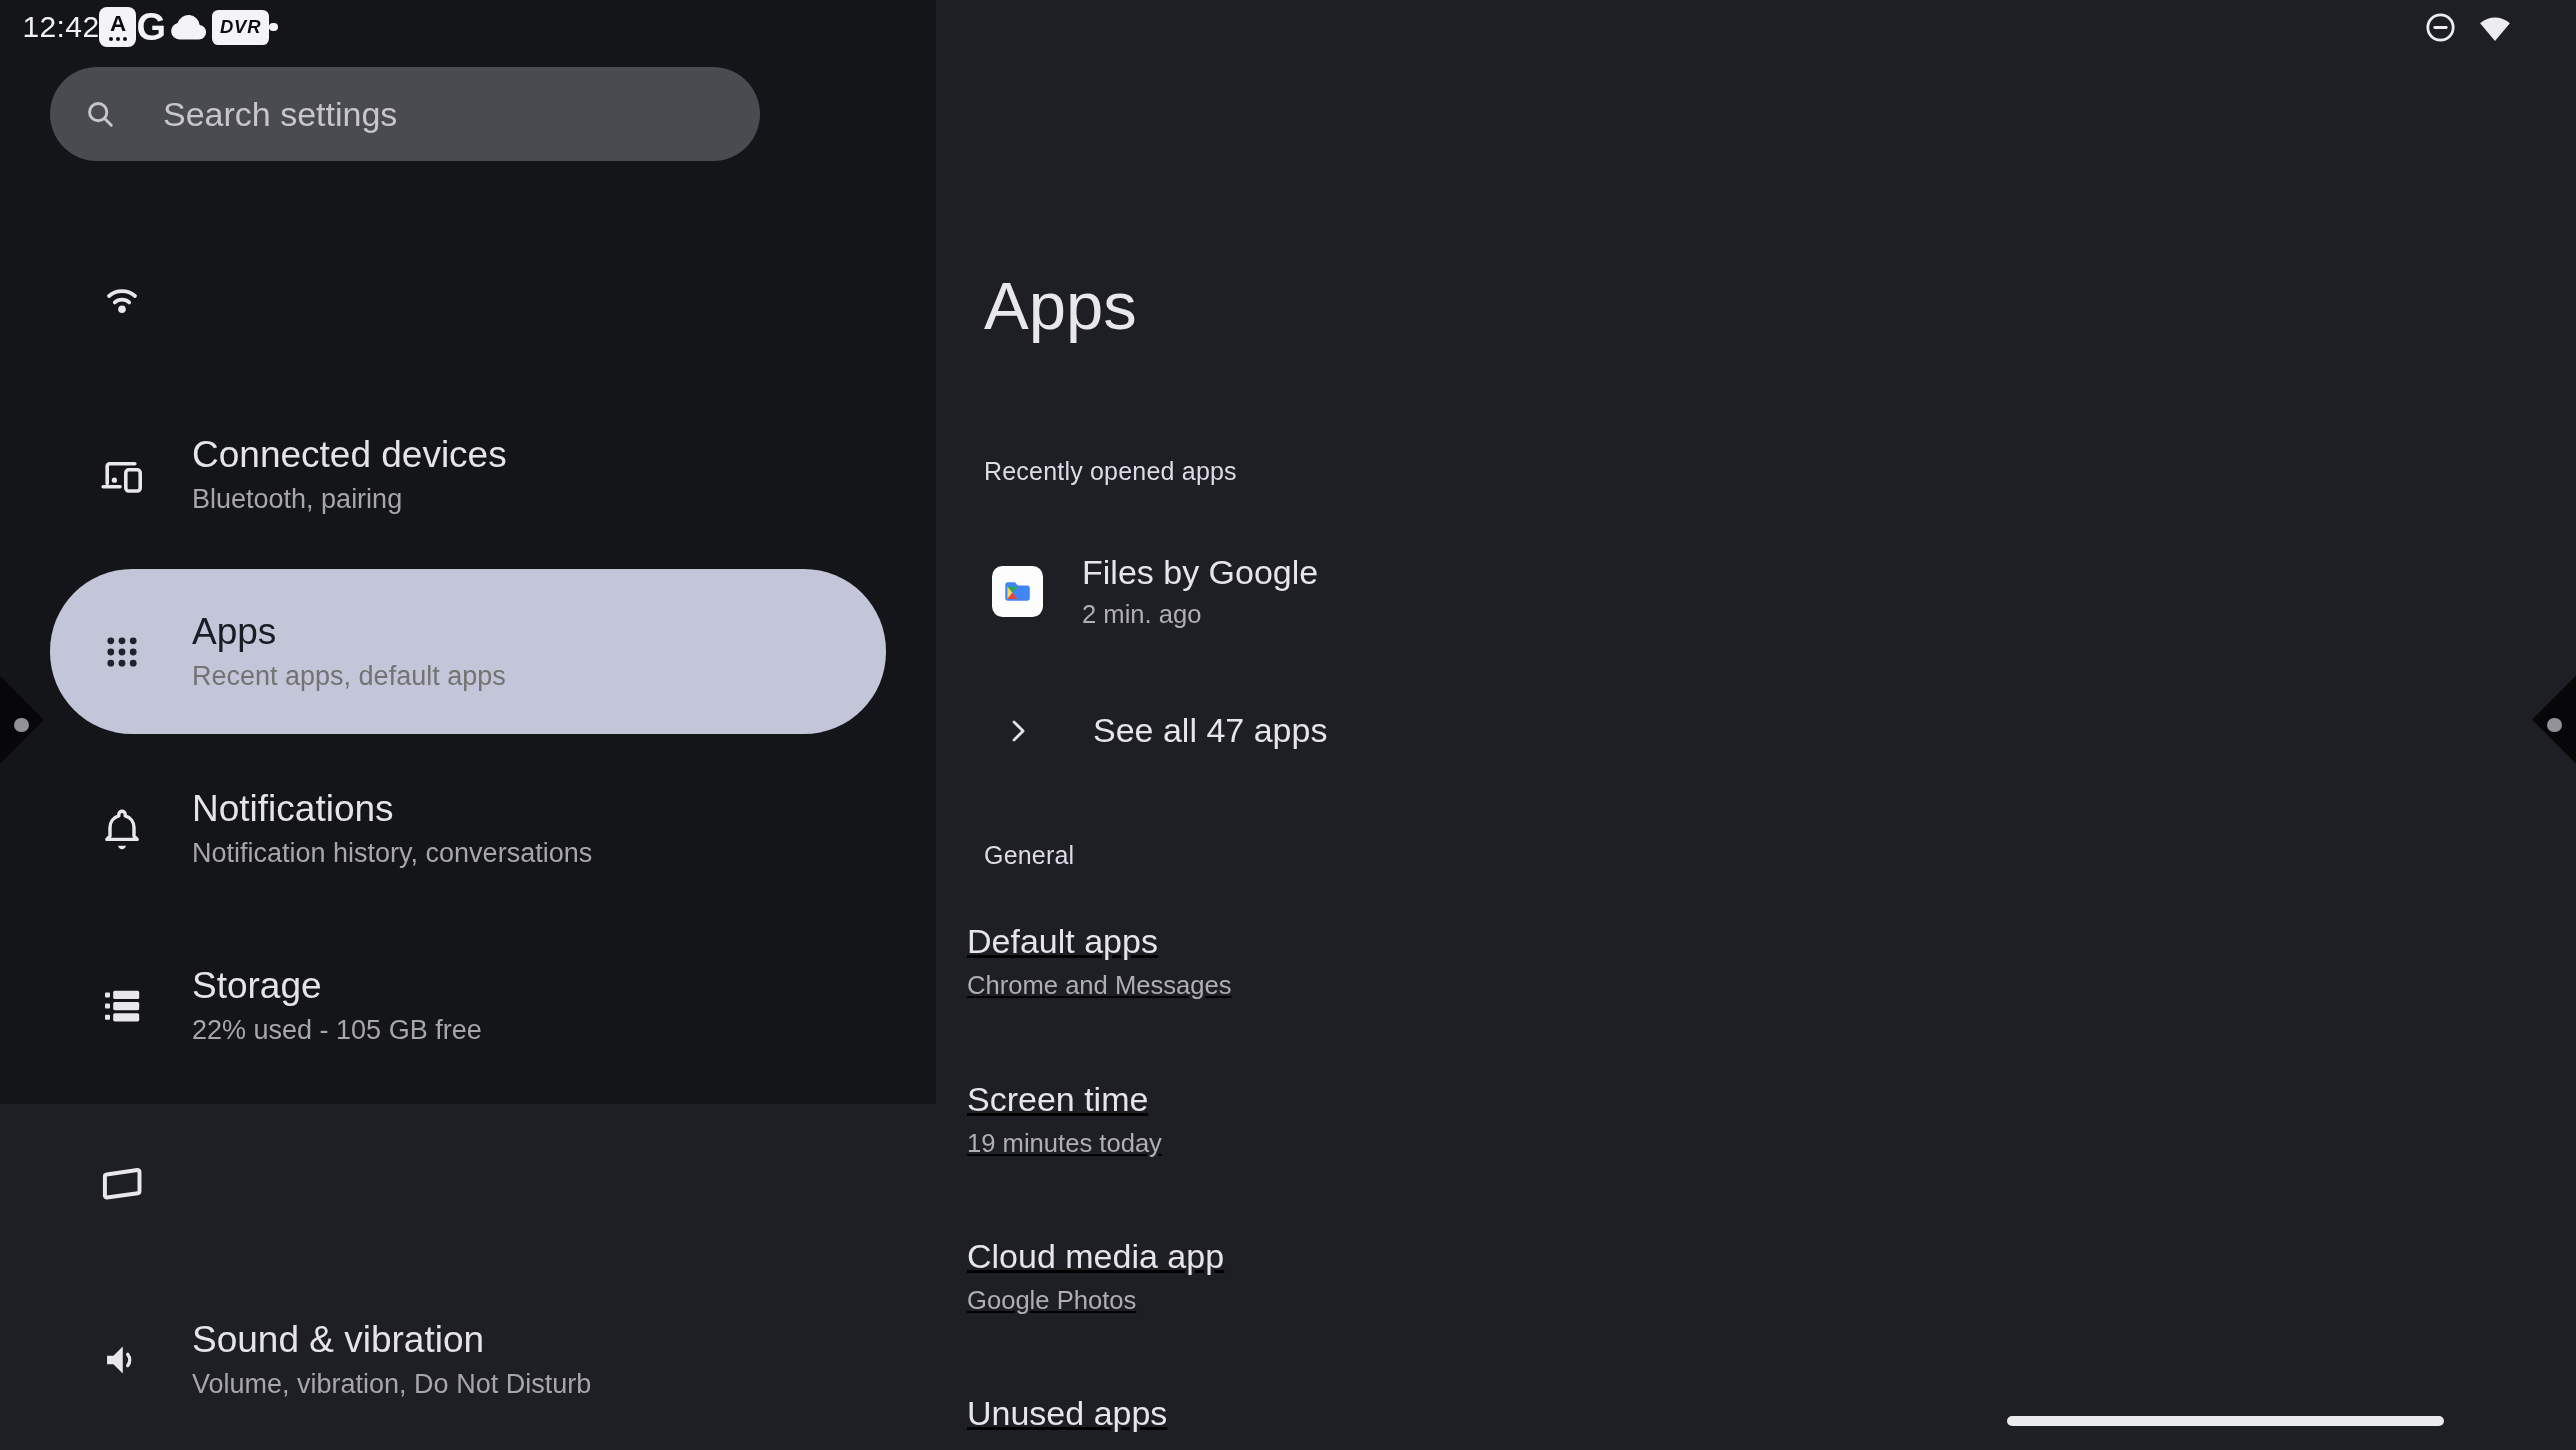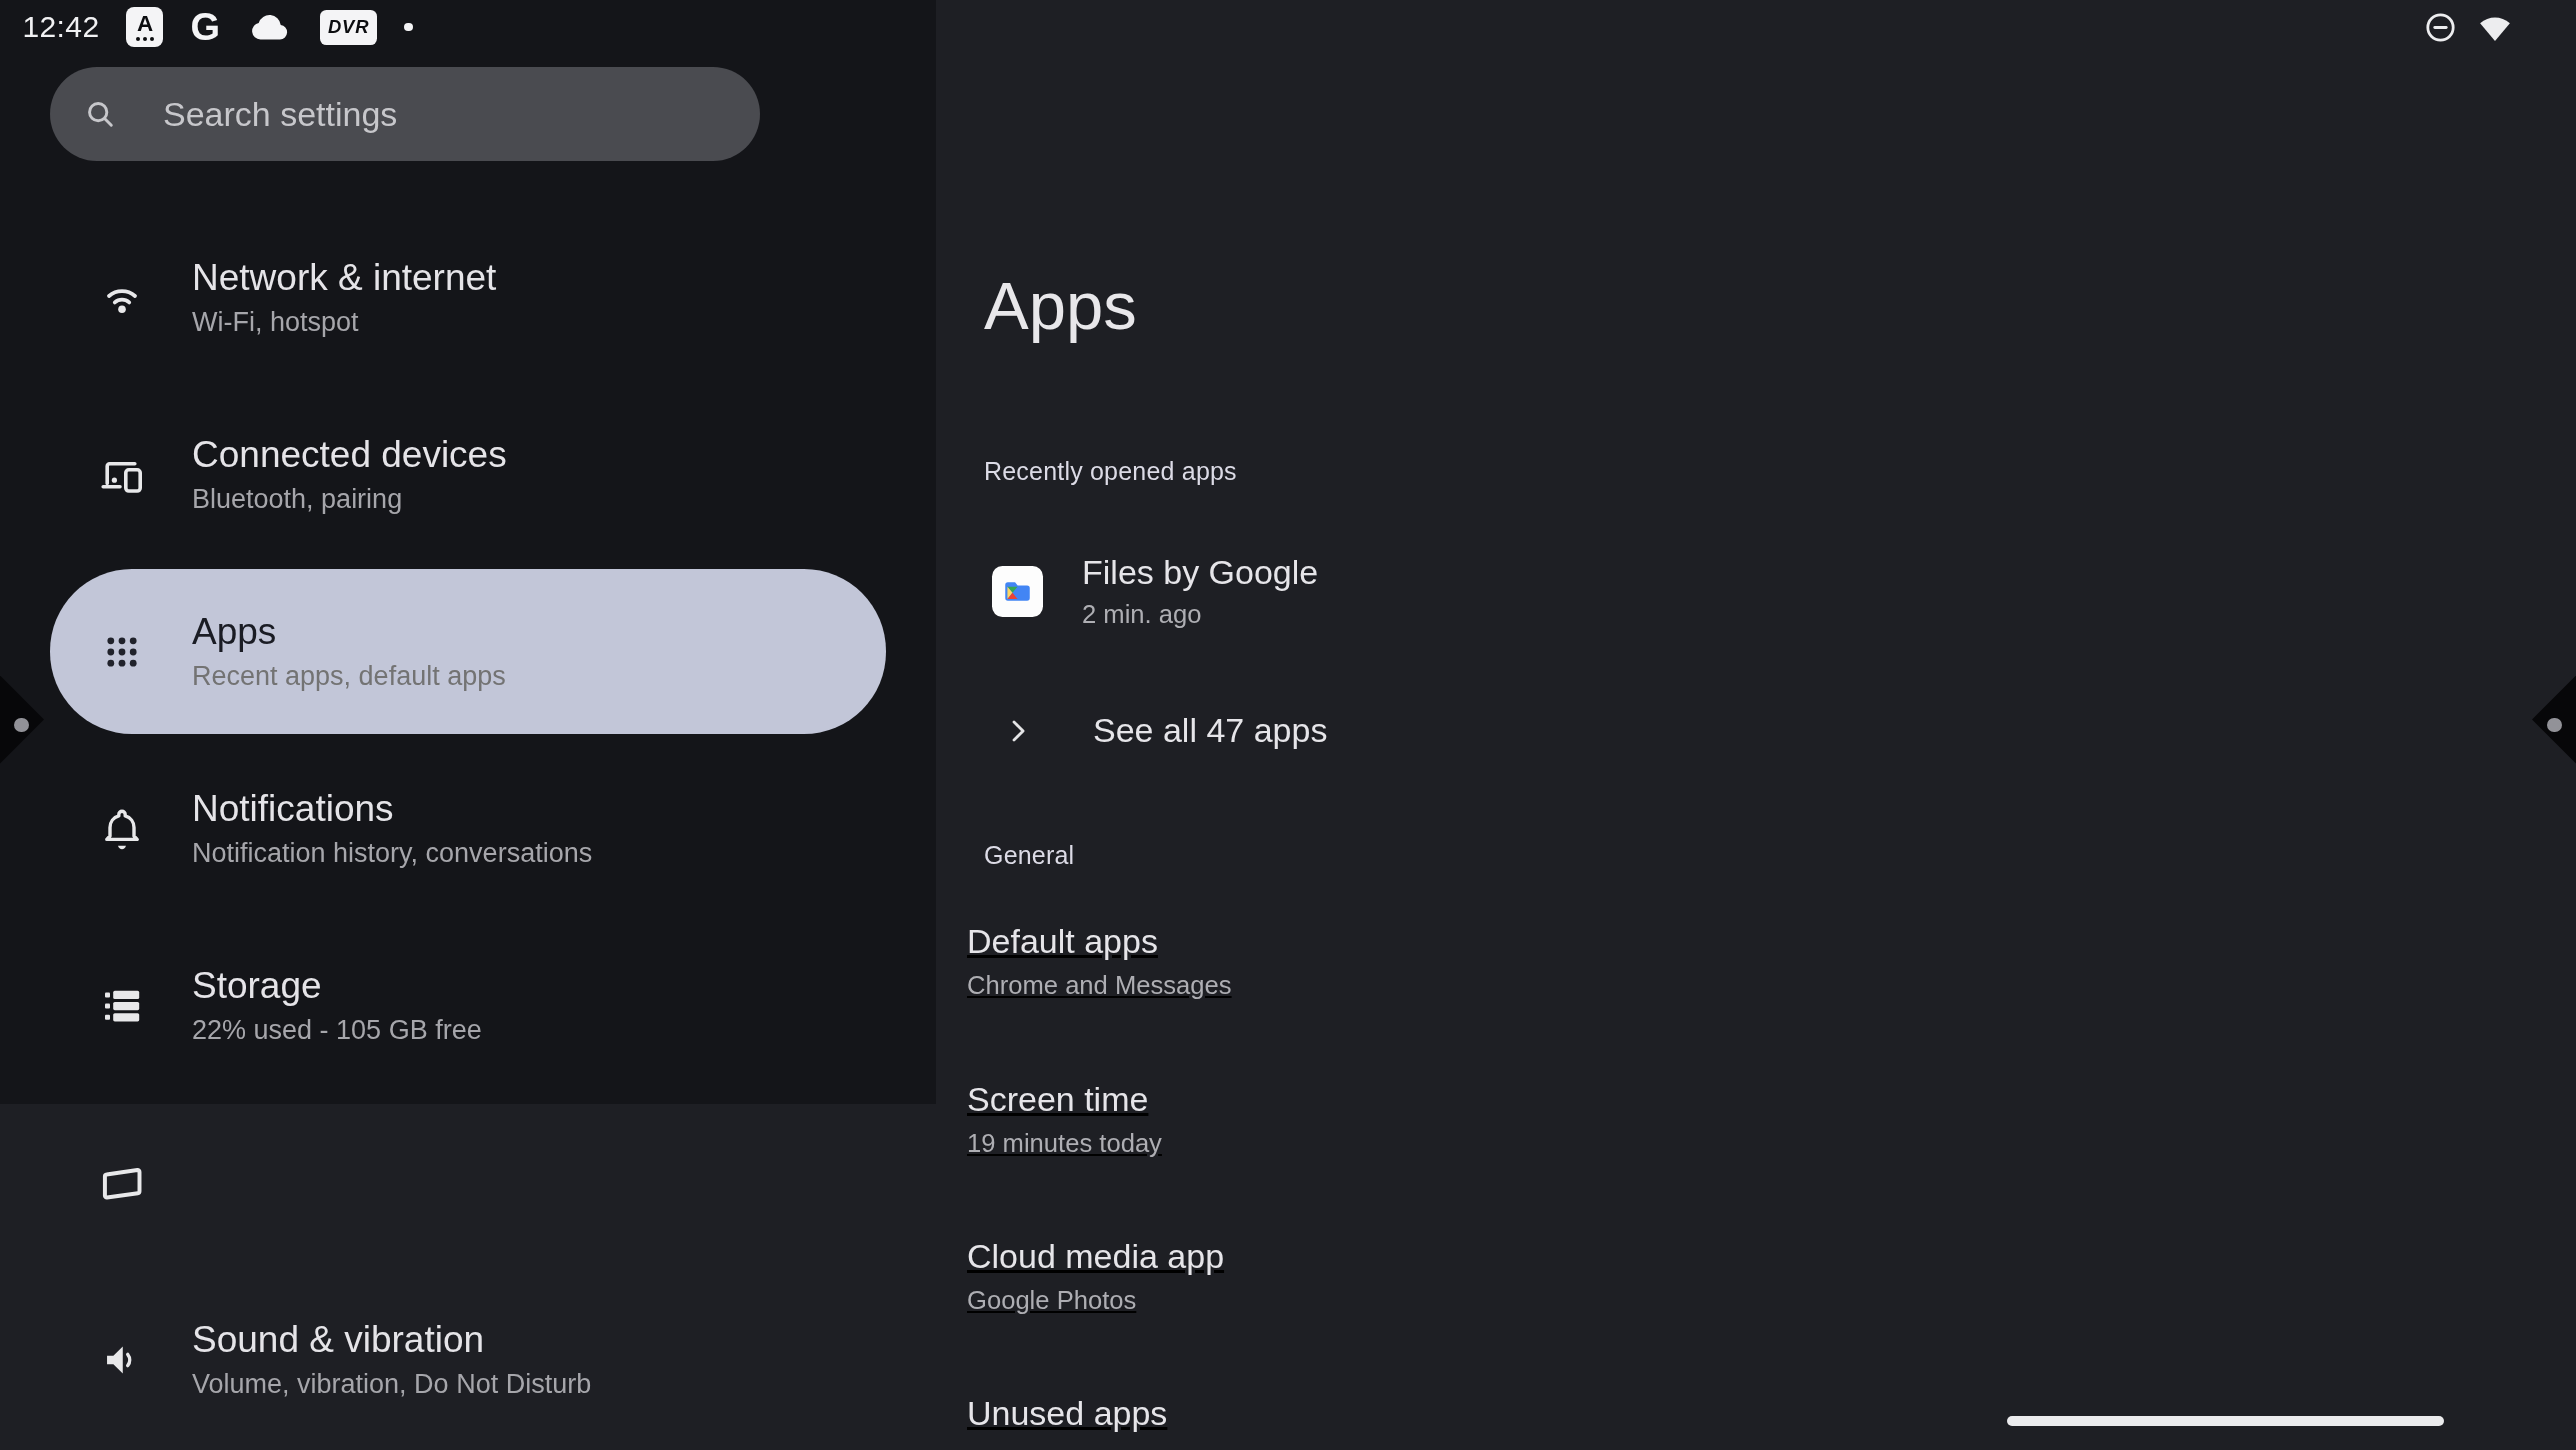--- a/index.html
+++ b/index.html
@@ -9,21 +9,21 @@
     background:#1e1f24;
     font-family:"Liberation Sans","DejaVu Sans",sans-serif;
     -webkit-font-smoothing:antialiased;
   }
   
   .sidebar{
     position:absolute;left:0;top:0;width:936px;height:1104px;
     background:#141519;
   }
   .statusbar{position:absolute;left:0;top:0;width:2576px;height:53px;z-index:30;}
-  .sb-left{position:absolute;left:22.4px;top:8px;display:flex;align-items:center;gap:27px;height:38px;}
+  .sb-left{position:absolute;left:22.4px;top:8px;display:flex;align-items:center;height:38px;}
   .sb-time{font-size:30px;font-weight:500;color:#f1f1f3;letter-spacing:0.4px;}
   .badge-a{width:37px;height:40px;background:#f4f4f6;border-radius:8px;display:flex;flex-direction:column;align-items:center;justify-content:center;}
   .badge-a .a{color:#0c0d10;font-size:22.4px;font-weight:700;line-height:22.4px;}
   .badge-a .dots{display:flex;gap:3.2px;margin-top:2.4px;}
   .badge-a .dots i{width:4px;height:4px;border-radius:50%;background:#0c0d10;display:block;}
   .g-logo{color:#f4f4f6;font-size:38px;font-weight:700;line-height:38px;}
   .badge-dvr{height:35px;padding:0 8px;background:#f4f4f6;border-radius:6.4px;display:flex;align-items:center;}
   .badge-dvr span{color:#0c0d10;font-size:18.4px;font-weight:700;letter-spacing:0.8px;font-style:italic;}
   .sb-dot{width:8.8px;height:8.8px;border-radius:50%;background:#f4f4f6;}
   .sb-right{position:absolute;right:62px;top:9.6px;display:flex;align-items:center;gap:17.6px;height:35px;}
@@ -150,24 +150,20 @@
     <div class="menu">
 
       <div class="menu-item">
         <span class="icon">
           <svg width="48" height="48" viewBox="0 0 24 24">
             <circle cx="12" cy="17.6" r="1.9" fill="#e8e8ea"></circle>
             <path d="M8.4 14.2 a5.4 5.4 0 0 1 7.2 0" stroke="#e8e8ea" stroke-width="1.9" fill="none" stroke-linecap="round"></path>
             <path d="M5.5 11 a9.8 9.8 0 0 1 13 0" stroke="#e8e8ea" stroke-width="1.9" fill="none" stroke-linecap="round"></path>
           </svg>
         </span>
-        <span class="txt">
-          <div class="t">Network &amp; internet</div>
-          <div class="s">Wi-Fi, hotspot</div>
-        </span>
       </div>
 
       <div class="menu-item">
         <span class="icon">
           <svg width="48" height="48" viewBox="0 0 24 24">
             <path d="M4.6 16.2 V7.6 a1.2 1.2 0 0 1 1.2-1.2 H18.4" fill="none" stroke="#e8e8ea" stroke-width="1.8" stroke-linecap="round"></path>
             <path d="M2.6 17.9 H11" stroke="#e8e8ea" stroke-width="1.8" stroke-linecap="round"></path>
             <rect x="13.9" y="9.4" width="7.2" height="10.6" rx="1.5" fill="none" stroke="#e8e8ea" stroke-width="1.8"></rect>
             <circle cx="8.2" cy="14.6" r="1.3" fill="#e8e8ea"></circle>
           </svg>

